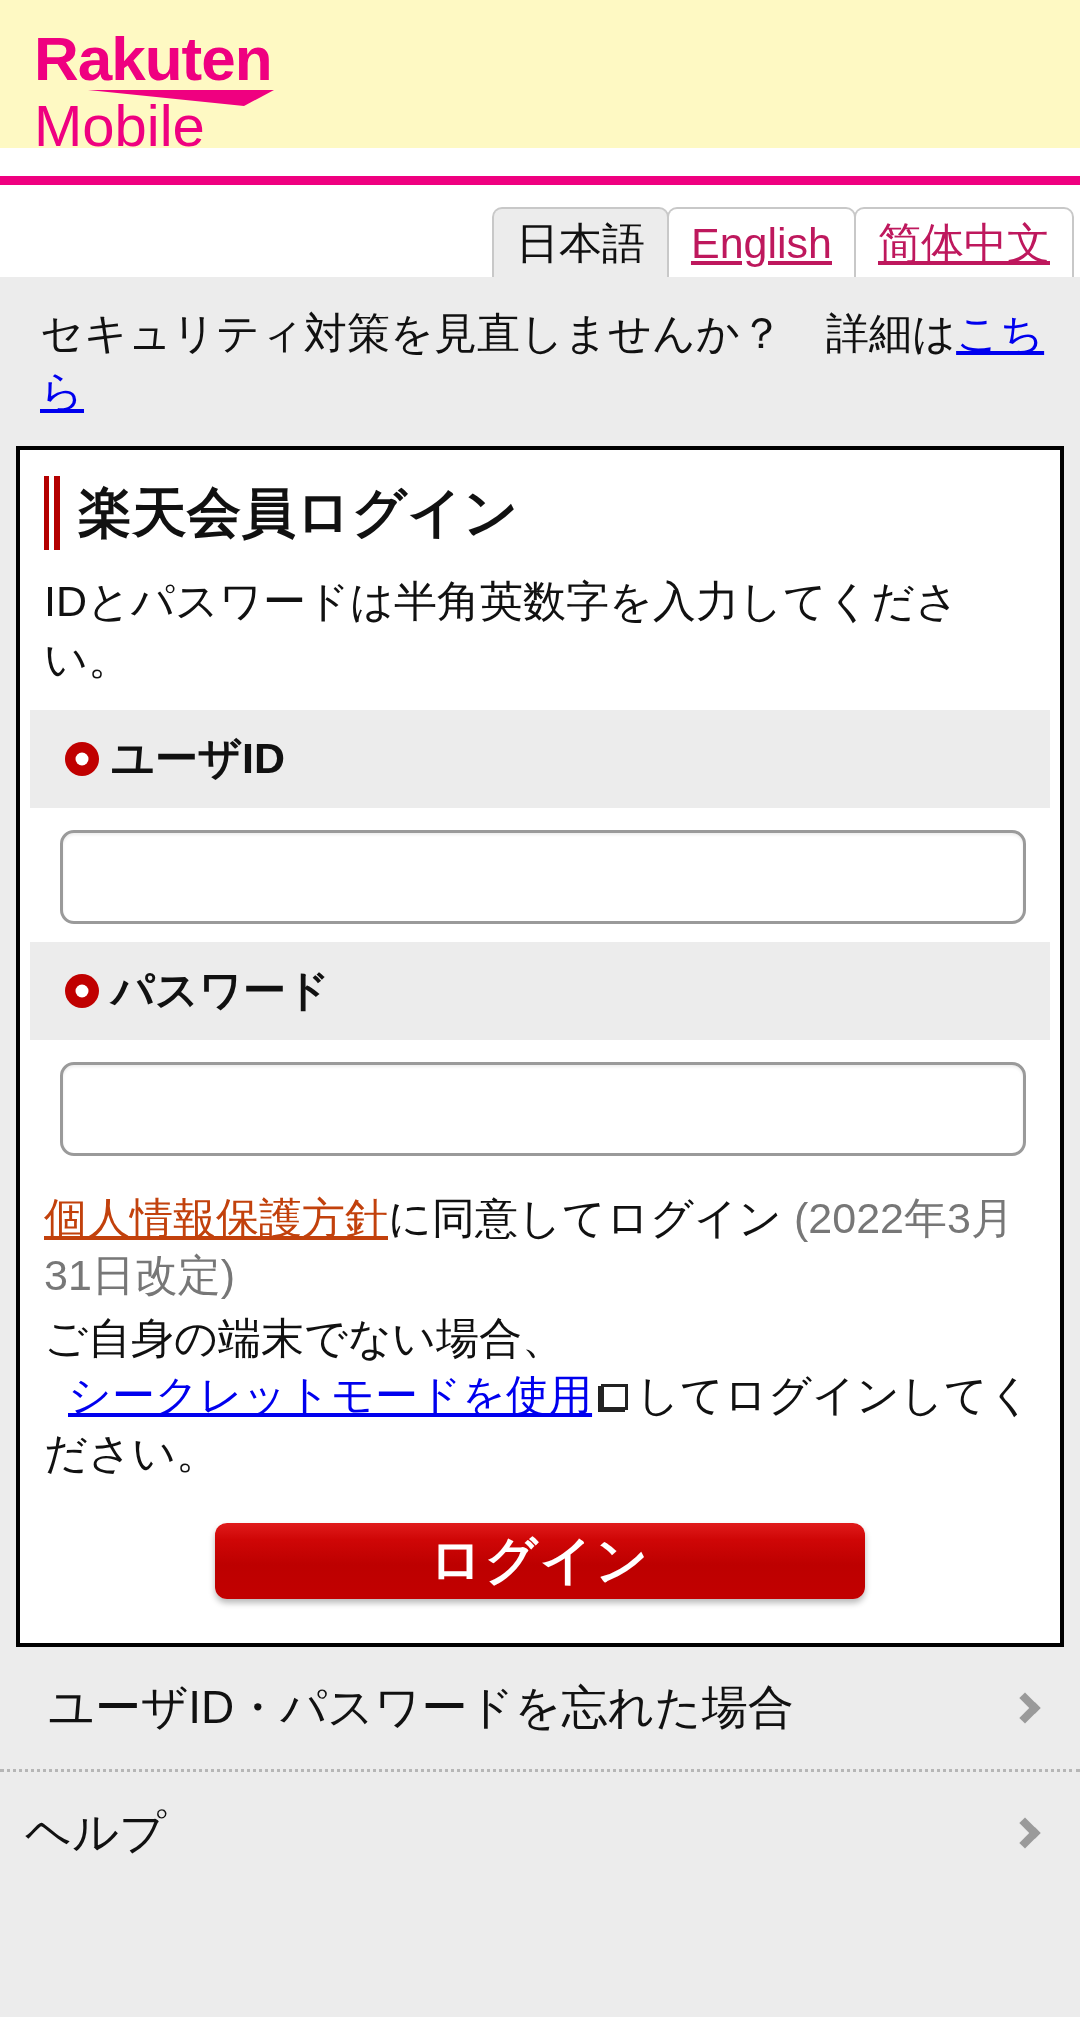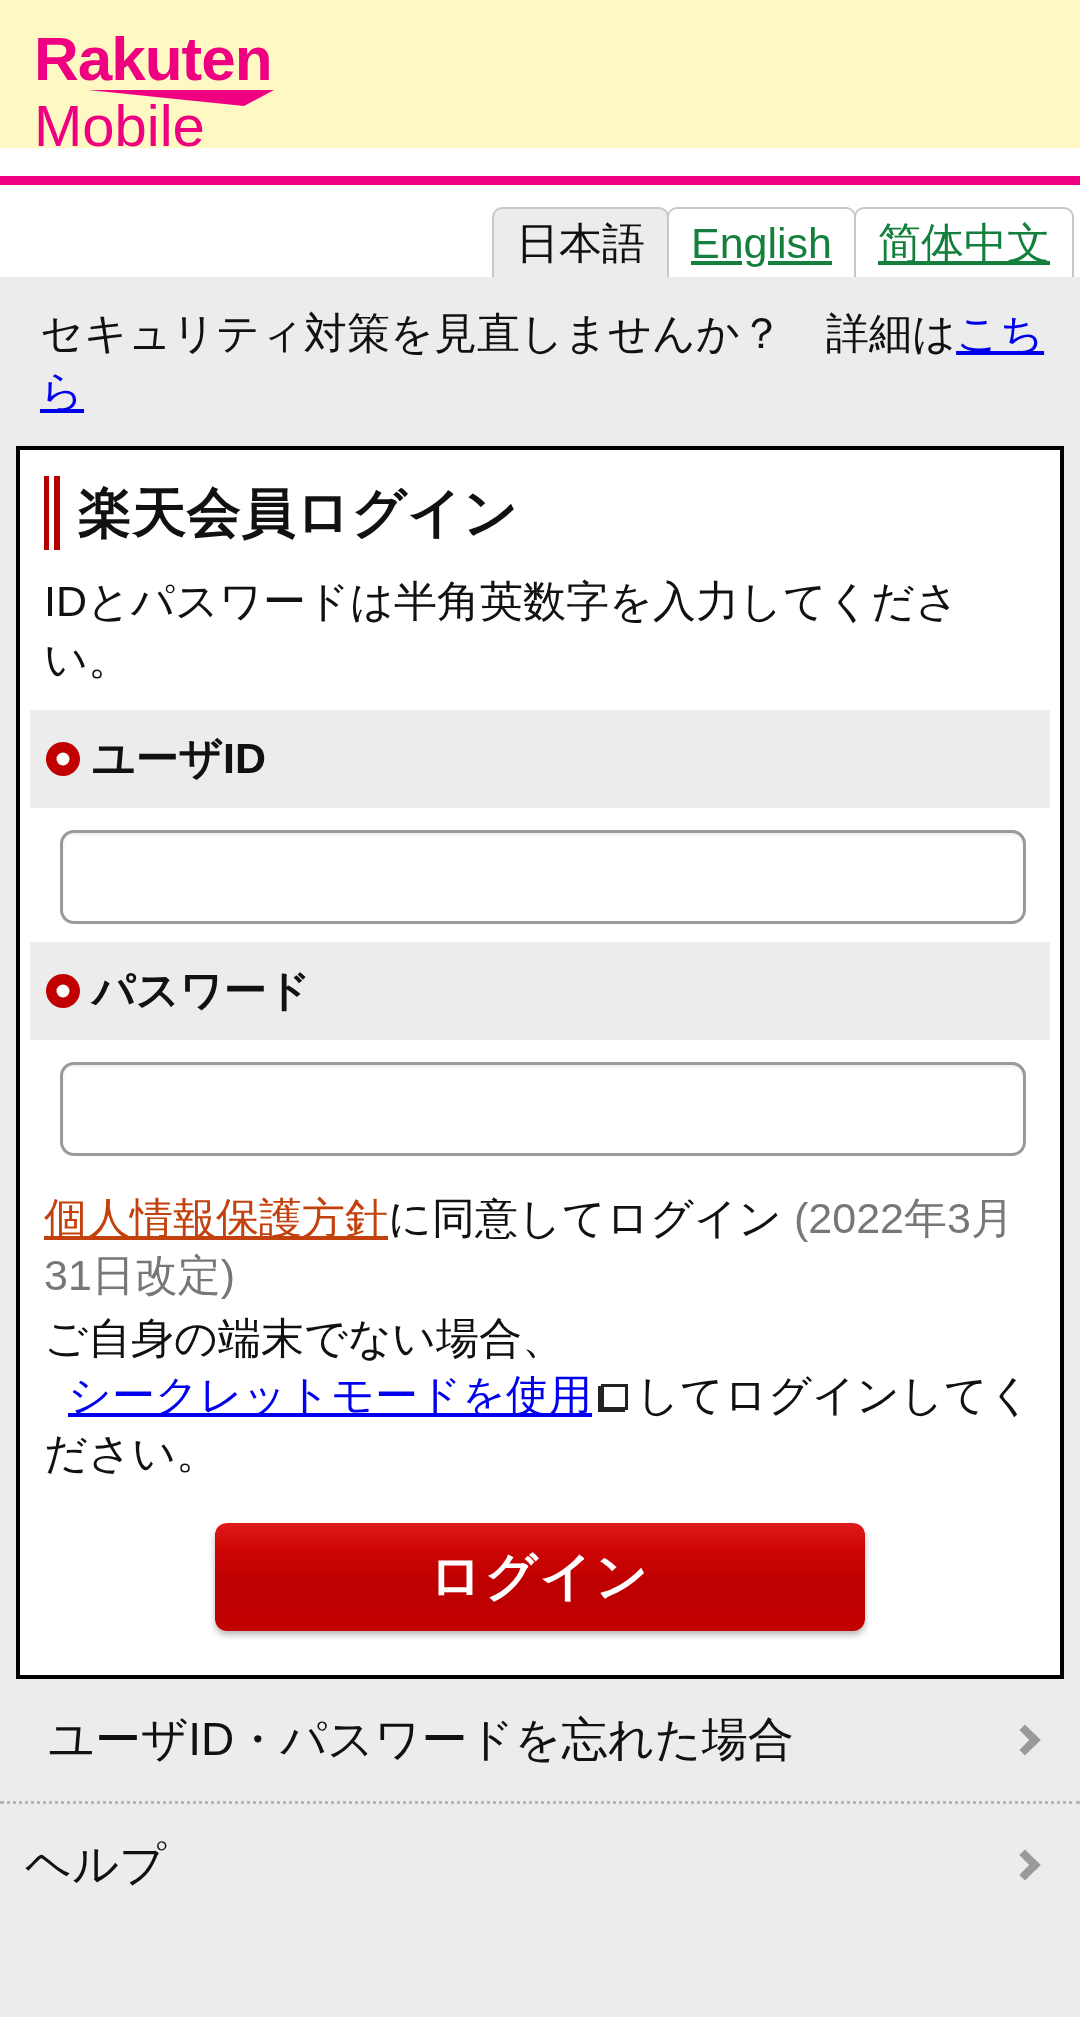--- a/index.html
+++ b/index.html
@@ -44,21 +44,21 @@
     display: flex;
     align-items: center;
     justify-content: center;
     padding: 0 22px;
     font-size: 43px;
     line-height: 1;
     border: 2px solid #c8c8c8;
     border-bottom: none;
     border-radius: 10px 10px 0 0;
     background: #ffffff;
-    color: #15803d;
+    color: #be185d;
     text-decoration: underline;
     white-space: nowrap;
     margin-left: -2px;
   }
   .lang-tab.active {
     background: #ececec;
     color: #111111;
     text-decoration: none;
   }
 
@@ -115,21 +115,21 @@
     line-height: 1.35;
     color: #111111;
     padding: 4px 18px 22px 24px;
   }
 
   
   .field-label {
     background: #ececec;
     display: flex;
     align-items: center;
-    padding: 20px 0 20px 16px;
+    padding: 20px 0 20px 35px;
     margin: 0 10px;
   }
   .req-dot {
     width: 34px;
     height: 34px;
     border-radius: 50%;
     background: #c00000;
     position: relative;
     flex: none;
     margin-right: 12px;
@@ -207,21 +207,21 @@
   }
 
   
   .btn-wrap {
     display: flex;
     justify-content: center;
     padding: 40px 0 44px 0;
   }
   .login-btn {
     width: 650px;
-    height: 108px;
+    height: 76px;
     border: none;
     border-radius: 12px;
     background: linear-gradient(to bottom, #e01b1b 0%, #cf0606 22%, #bd0000 55%, #c20000 100%);
     color: #ffffff;
     font-size: 52px;
     font-weight: bold;
     font-family: Liberation Serif, serif;
     letter-spacing: 2px;
     cursor: pointer;
     box-shadow: 0 4px 6px rgba(0,0,0,.28);

